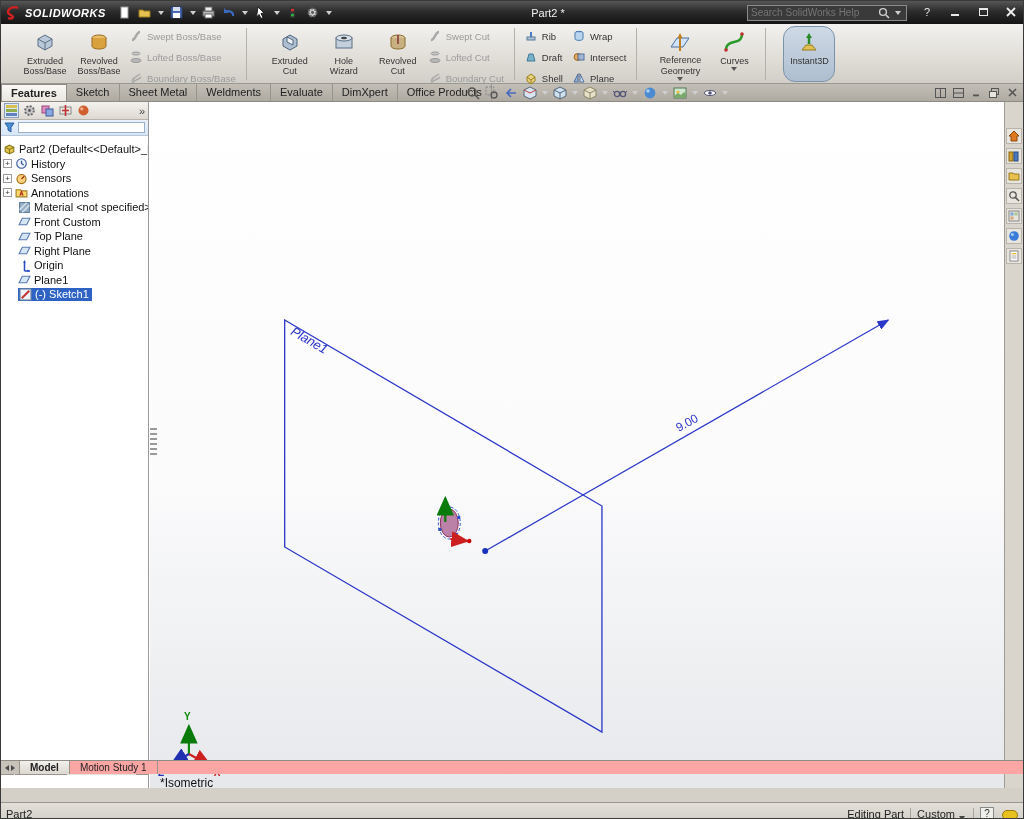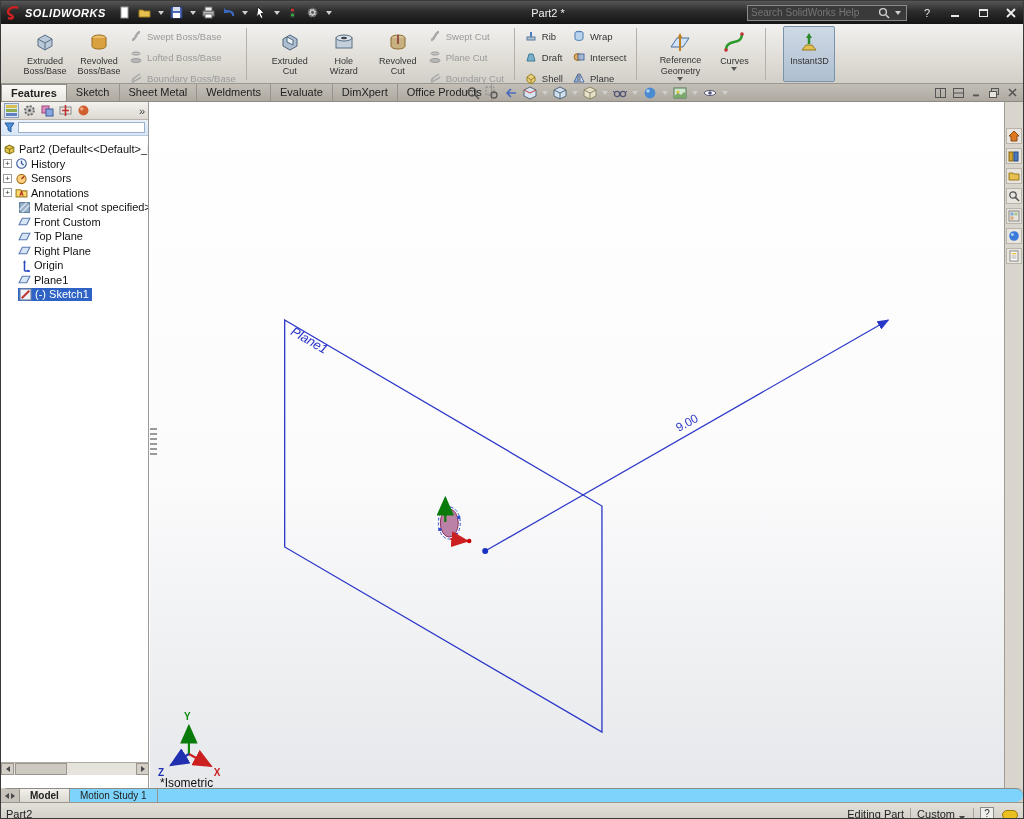--- a/index.html
+++ b/index.html
@@ -10,21 +10,21 @@
   
   .titlebar { position:absolute; top:0; left:0; right:0; height:23px;
     background:linear-gradient(#565656,#2c2c2c 45%,#141414); color:#fff;
     display:flex; align-items:center; padding:0 4px; }
   .tb-logo { display:flex; align-items:center; gap:4px; margin-right:10px; }
   .logo-text { font-size:11px; font-weight:bold; letter-spacing:.5px; font-style:italic; }
   .tb-tools { display:flex; align-items:center; gap:2px; }
   .tbtn { width:18px; height:18px; display:flex; align-items:center; justify-content:center; border-radius:2px; }
   .dd { width:0; height:0; border-left:3px solid transparent; border-right:3px solid transparent; border-top:4px solid #cfcfcf; margin:0 2px; }
   .tb-title { position:absolute; left:50%; transform:translateX(-50%); font-size:11px; color:#f0f0f0;margin-left:36px; }
-  .tb-right { margin-left:auto; display:flex; align-items:flex-end; gap:12px;padding-left:20px; }
+  .tb-right { margin-left:auto; display:flex; align-items:flex-start; gap:12px;padding-left:20px; }
   .searchbox { display:flex; align-items:center; width:160px; height:16px; background:#3a3a3a;
     border:1px solid #8a8a8a; padding:0 3px; gap:3px; }
   .searchbox input { flex:1; min-width:0; background:transparent; border:none; outline:none;
     color:#c8c8c8; font-size:10px; font-family:"Liberation Sans",sans-serif; }
   .winbtn { width:16px; height:15px; display:flex; align-items:center; justify-content:center;
     color:#e8e8e8; font-size:11px; }
   .shape-min { width:8px; height:2px; background:#e8e8e8; margin-top:6px; }
   .shape-max { width:9px; height:8px; border:1px solid #e8e8e8; border-top-width:2px; }
 
   
@@ -36,21 +36,21 @@
   .rbig { display:flex; flex-direction:column; align-items:center; width:52px; padding-top:2px;
     border:1px solid transparent; border-radius:2px; cursor:default; }
   .ricon { width:26px; height:26px; display:flex; align-items:center; justify-content:center; }
   .rtext { font-size:9px; line-height:1.15; text-align:center; white-space:pre-line; color:#333; margin-top:1px; }
   .rbig .dd { border-top-color:#555; margin-top:1px; }
   .rstack { display:flex; flex-direction:column; justify-content:flex-start; gap:6px; padding-top:3px; }
   .rsmall { display:flex; align-items:center; gap:4px; height:17px; padding:0 4px; font-size:9.5px; color:#333;
     border:1px solid transparent; border-radius:2px; white-space:nowrap; }
   .rsmall.disabled { color:#9a9a9a; }
   .sicon { width:13px; height:13px; display:inline-flex; }
-  .instant3d { background:linear-gradient(#cfd9e6,#aebecf); border:1px solid #7a93ad; border-radius:2px; }
+  .instant3d { background:linear-gradient(#cfd9e6,#aebecf); border:1px solid #7a93ad; border-radius:12px; }
 
   
   .tabrow { position:absolute; top:83px; left:0; right:0; height:18px;
     background:linear-gradient(#c3bfb7,#aeaaa1); border-bottom:1px solid #8e8b84; display:flex; align-items:flex-start; }
   .ctab { font-size:11px; color:#222; padding:2px 9px 2px 9px; border-right:1px solid #98948c; height:17px; }
   .ctab.active { background:linear-gradient(#faf9f6,#e9e6df); border:1px solid #8e8b84; border-bottom:none;
     font-weight:bold; }
   .headsup { position:absolute; left:463px; top:1px; display:flex; align-items:center; gap:1px; height:16px; }
   .hbtn { display:flex; align-items:center; height:16px; padding:0 2px; gap:1px; }
   .docwin { position:absolute; right:4px; top:2px; display:flex; gap:4px; align-items:center; }
@@ -86,22 +86,22 @@
   .vsvg { position:absolute; left:0; top:0; width:100%; height:100%; }
   .vgrip { position:absolute; left:0px; top:326px; width:7px; height:28px;
     background:repeating-linear-gradient(#9a9a9a 0 2px, transparent 2px 5px); }
 
   .taskpane { position:absolute; right:0; top:0; width:19px; height:100%; background:#d9d5cd; border-left:1px solid #a09c94;
     display:flex; flex-direction:column; align-items:center; gap:4px; padding-top:26px; }
   .tpicon { width:16px; height:16px; display:inline-flex; border:1px solid #b8b4ac; background:#e8e5df;
     align-items:center; justify-content:center; }
 
   
-  .bottomtabs { position:absolute; left:0; right:0; top:787px; height:14px; background:#7dd3fc;
-    border-top:1px solid #8e8b84; display:flex; align-items:stretch; font-size:10px;border-radius:7px; }
+  .bottomtabs { position:absolute; left:0; right:0; top:759px; height:14px; background:#fca5a5;
+    border-top:1px solid #8e8b84; display:flex; align-items:stretch; font-size:10px; }
   .btnav { display:flex; align-items:center; gap:2px; padding:0 4px; background:#c7c3bb; border-right:1px solid #98948c; }
   .btab { display:flex; align-items:center; padding:0 10px; border-right:1px solid #98948c; color:#222; }
   .btab.active { background:linear-gradient(#f2f0ec,#dcd8d1); font-weight:bold; }
 
   
   .statusbar { position:absolute; left:0; right:0; top:801px; height:22px; background:linear-gradient(#e3e0da,#cfccc5);
     border-top:1px solid #9a968e; display:flex; align-items:center; font-size:11px; color:#222; padding:0 5px; }
   .ssep { width:1px; height:12px; background:#a8a49c; margin:0 6px; }
   .status-right { margin-left:auto; display:flex; align-items:flex-end; }
   .qmark { width:14px; height:13px; border:1px solid #8a8a8a; background:#efefec; display:flex; align-items:center;
@@ -296,21 +296,21 @@
           </span>
         <span>Swept Cut</span>
       </div>
       <div class="rsmall disabled">
         <span class="sicon">
             <svg width="12" height="12" viewBox="0 0 12 12">
               <ellipse cx="6" cy="2.5" rx="4" ry="1.5" fill="#c8c8c8" stroke="#9a9a9a"></ellipse>
               <ellipse cx="6" cy="9.5" rx="5" ry="2" fill="#b8b8b8" stroke="#9a9a9a"></ellipse>
             </svg>
           </span>
-        <span>Plane Cut</span>
+        <span>Lofted Cut</span>
       </div>
       <div class="rsmall disabled">
         <span class="sicon">
             <svg width="12" height="12" viewBox="0 0 12 12">
               <path d="M2 9C4 4 8 4 10 2M2 11C5 7 9 8 11 5" fill="none" stroke="#a8a8a8" stroke-width="1.4"></path>
             </svg>
           </span>
         <span>Boundary Cut</span>
       </div>
     </div>

